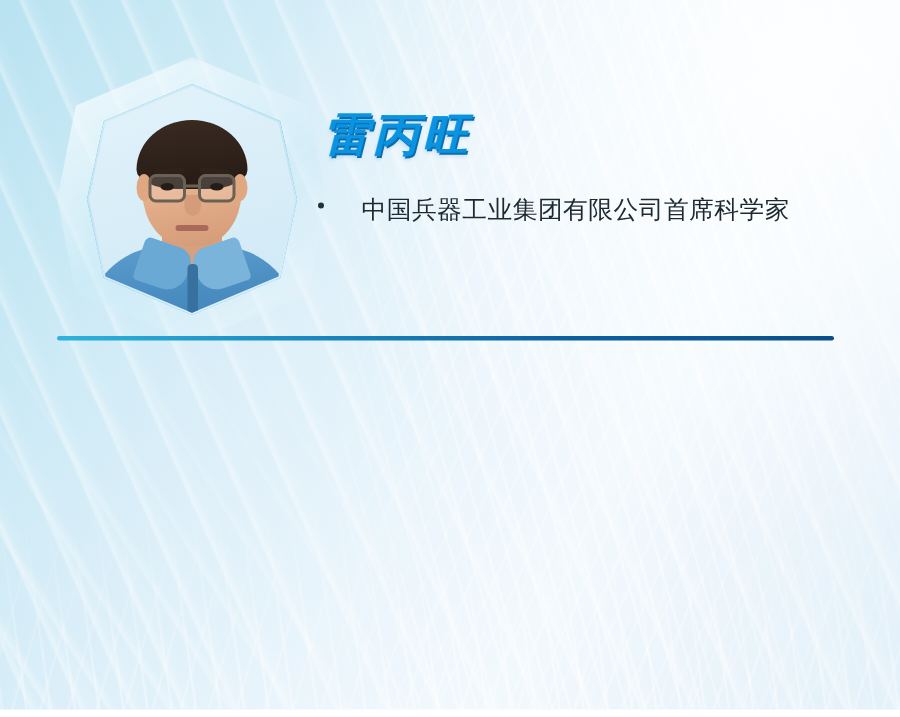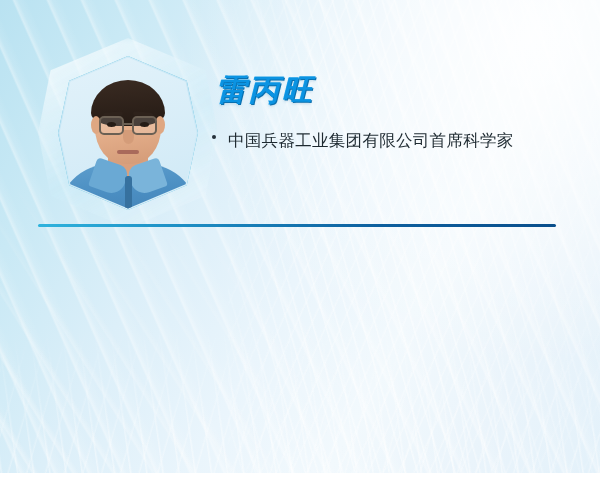--- a/index.html
+++ b/index.html
@@ -161,21 +161,21 @@
     color:#0b93e2;
     text-shadow:
       1px 1px 0 #0a6fae,
       -0.5px 0 0 #2aa9ec,
       0 2px 3px rgba(10,95,150,.20);
   }
 
   
   .title-block {
     position:absolute; left:212px; top:124px; width:362px;
-    display:flex; align-items:flex-start; gap:12px;
+    display:flex; align-items:flex-start; gap:25px;
   }
   .bullet {
     flex:0 0 auto; width:4px; height:4px; border-radius:50%;
     background:#24313a; margin-top:11px;
   }
   .title-text {
     font-size:16.5px; line-height:32px; color:#1d2930;
     letter-spacing:.3px;
   }
 

